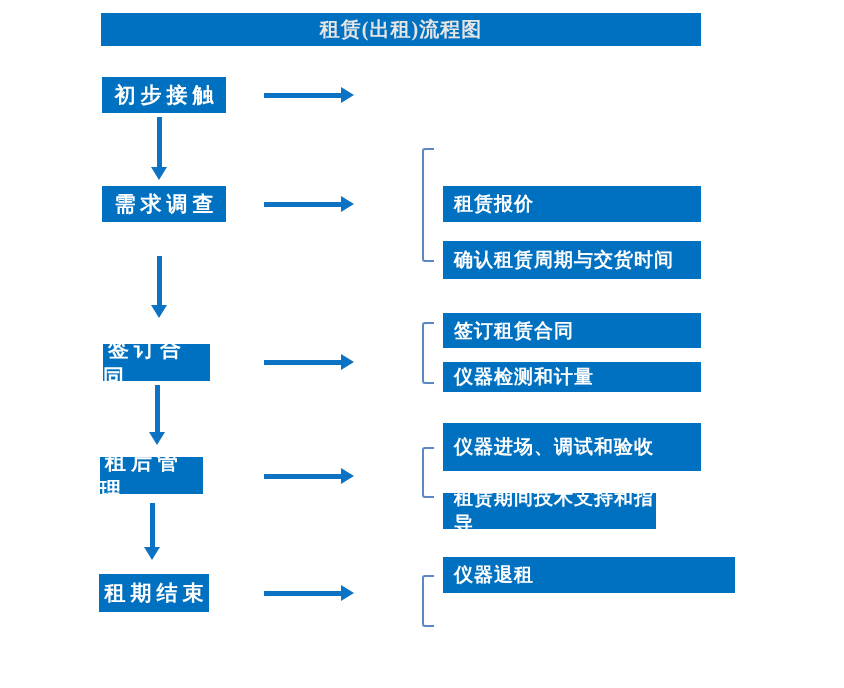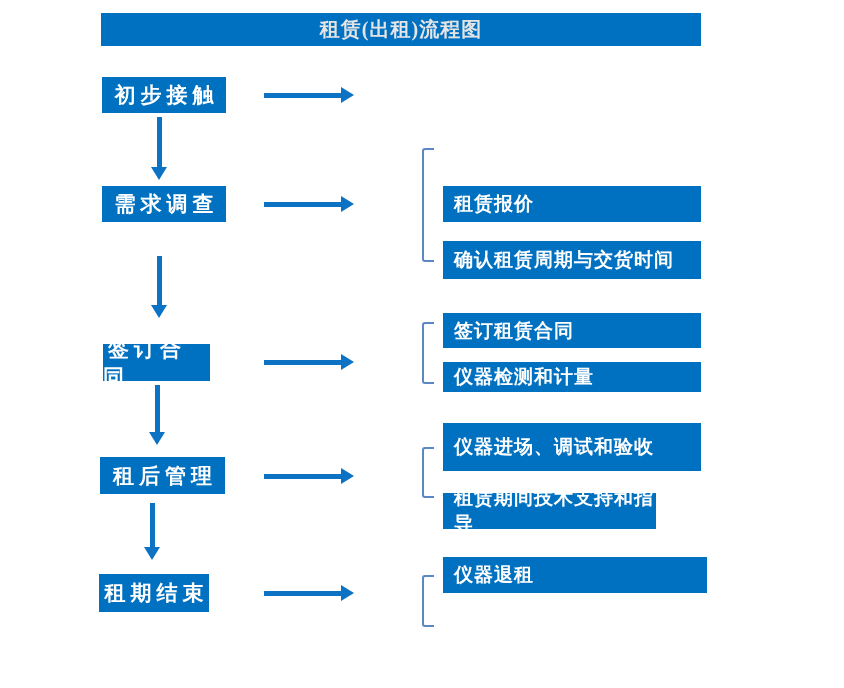--- a/index.html
+++ b/index.html
@@ -42,30 +42,30 @@
 </head>
 <body>
 
 <div class="canvas">
 
   <div class="title-bar">租赁(出租)流程图</div>
 
   <div class="box stage" style="left:102px; top:77px;  width:124px; height:36px;">初步接触</div>
   <div class="box stage" style="left:102px; top:186px; width:124px; height:36px;">需求调查</div>
   <div class="box stage" style="left:103px; top:344px; width:107px; height:37px;">签订合同</div>
-  <div class="box stage" style="left:100px; top:457px; width:125px; height:37px;">租后管理</div>
+  <div class="box stage" style="left:100px; top:457px; width:103px; height:37px;">租后管理</div>
   <div class="box stage" style="left:99px;  top:574px; width:110px; height:38px;">租期结束</div>
 
   <div class="box detail" style="left:443px; top:186px; width:258px; height:36px;">租赁报价</div>
   <div class="box detail" style="left:443px; top:241px; width:258px; height:38px;">确认租赁周期与交货时间</div>
   <div class="box detail" style="left:443px; top:313px; width:258px; height:35px;">签订租赁合同</div>
   <div class="box detail" style="left:443px; top:362px; width:258px; height:30px;">仪器检测和计量</div>
   <div class="box detail" style="left:443px; top:423px; width:258px; height:48px;">仪器进场、调试和验收</div>
   <div class="box detail" style="left:443px; top:493px; width:213px; height:36px;">租赁期间技术支持和指导</div>
-  <div class="box detail" style="left:443px; top:557px; width:264px; height:36px;">仪器退租</div>
+  <div class="box detail" style="left:443px; top:557px; width:292px; height:36px;">仪器退租</div>
 
   <div class="harrow" style="left:264px; top:87px;">
     <span class="shaft"></span>
       <span class="head"></span>
   </div>
   <div class="harrow" style="left:264px; top:196px;">
     <span class="shaft"></span>
       <span class="head"></span>
   </div>
   <div class="harrow" style="left:264px; top:354px;">

